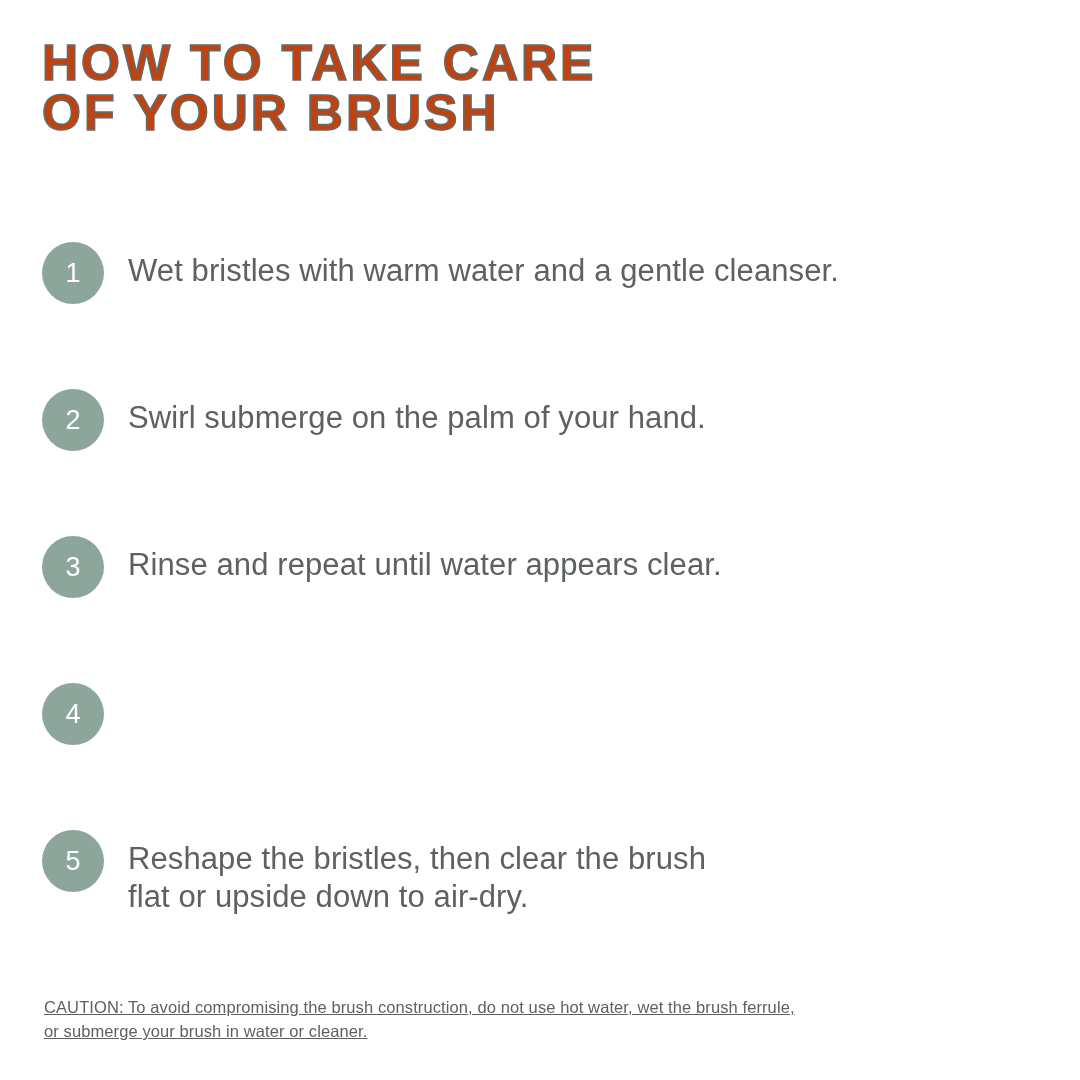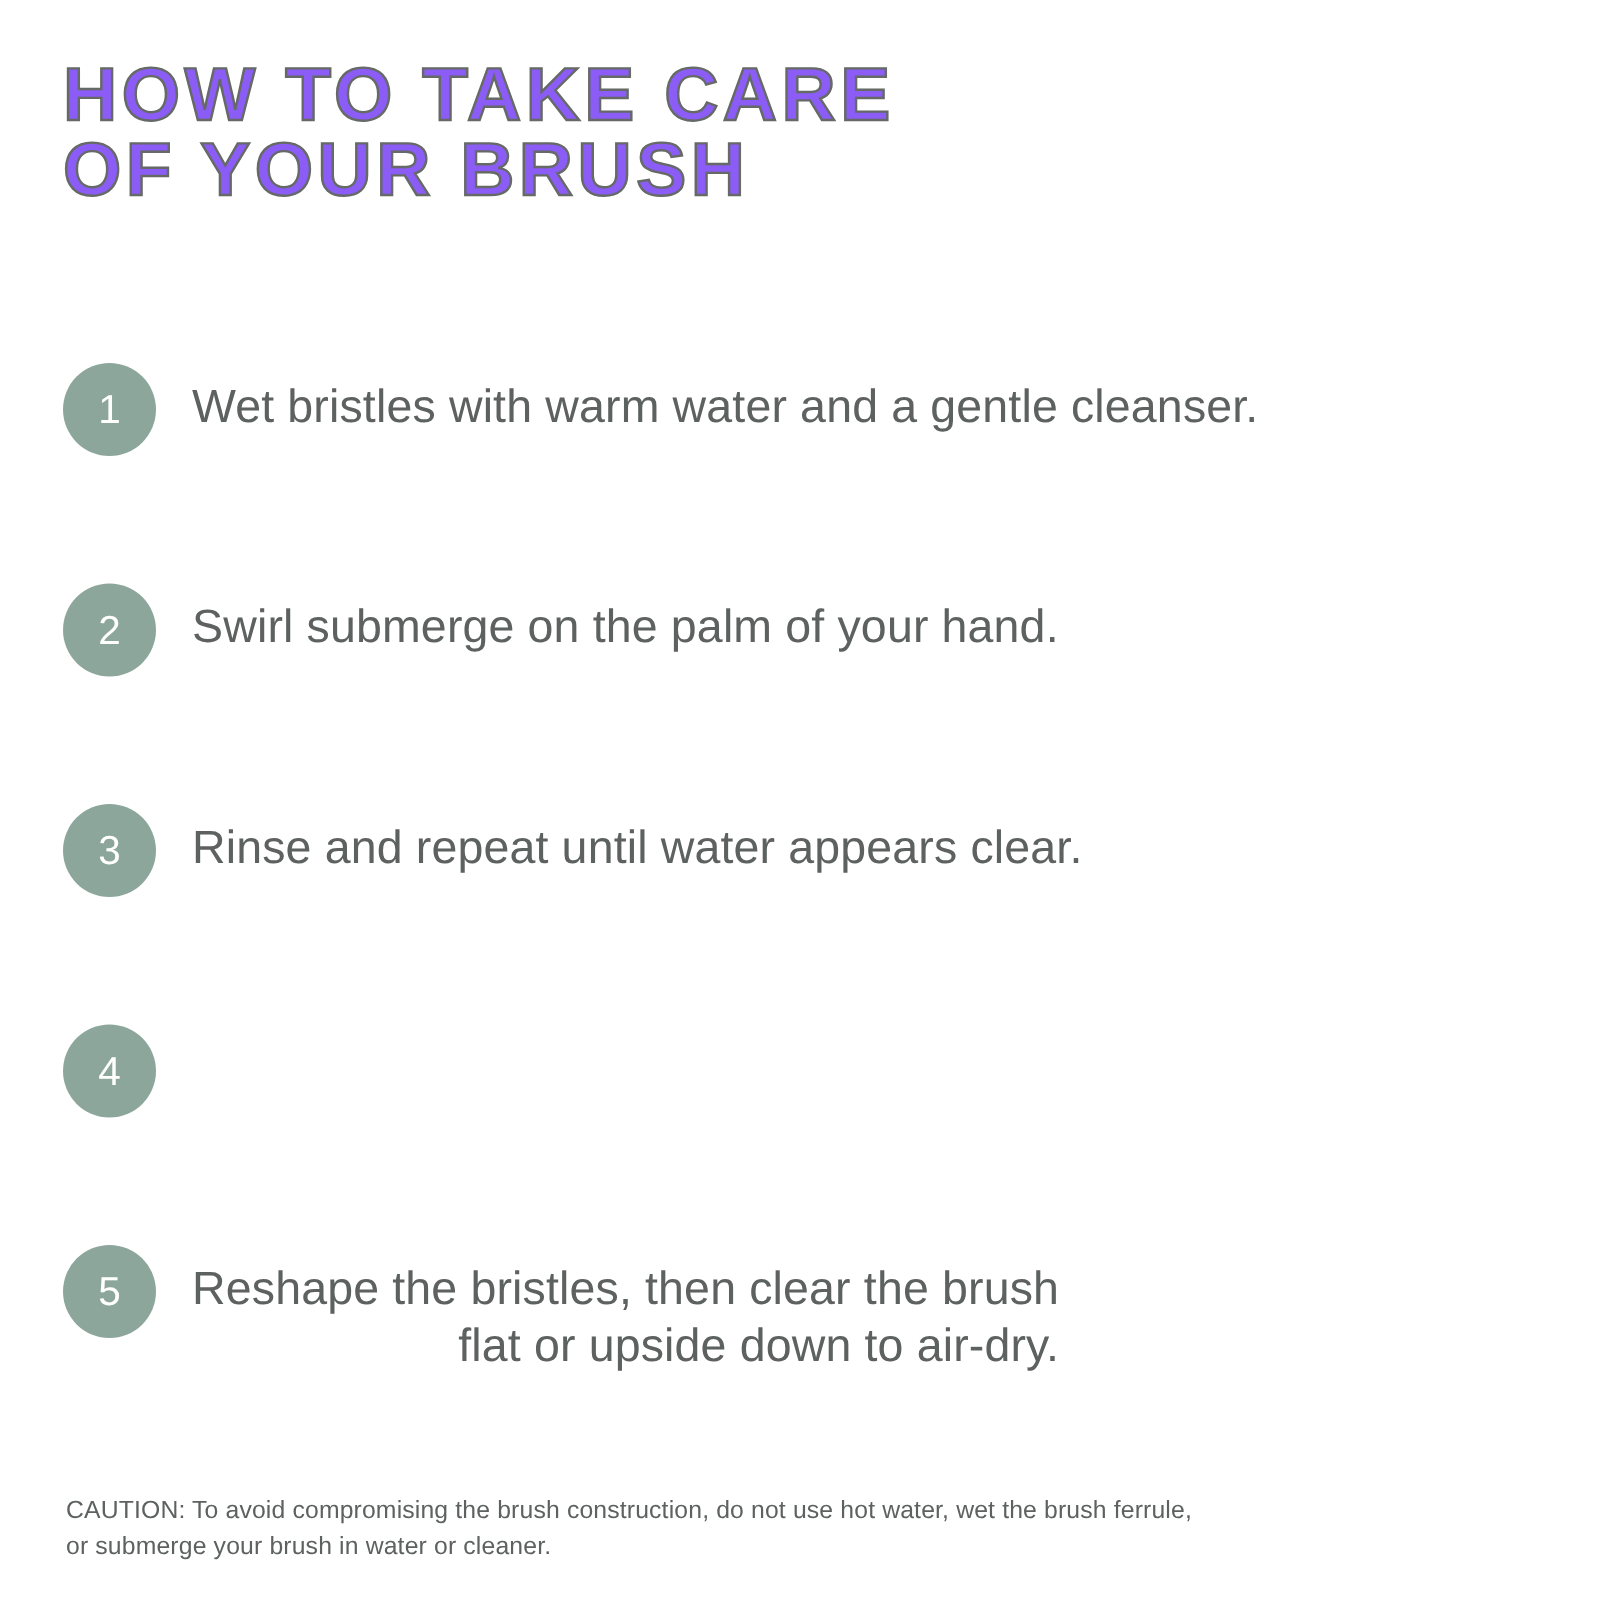--- a/index.html
+++ b/index.html
@@ -19,21 +19,21 @@
     height: 1080px;
     box-sizing: border-box;
     padding: 38px 40px 0 40px;
   }
   .title {
     font-family: "Liberation Sans", sans-serif;
     font-weight: 700;
     font-size: 50px;
     line-height: 1.0;
     letter-spacing: 3px;
-    color: #8b5cf6;
+    color: #c2410c;
     text-transform: uppercase;
     -webkit-text-stroke: 1.6px #656a67;
     white-space: pre-line;
     margin: 0 0 0 2px;
   }
   .steps {
     margin-top: 104px;
     display: flex;
     flex-direction: column;
   }
@@ -59,32 +59,32 @@
   }
   .step-text {
     margin-left: 24px;
     color: #5d6260;
     font-size: 31px;
     line-height: 1.22;
     font-weight: 400;
     padding-top: 10px;
     white-space: pre-line;
     letter-spacing: 0.1px;
-    text-align: right;
   }
   .caution {
     position: absolute;
     left: 44px;
     bottom: 36px;
     right: 40px;
     color: #5d6260;
     font-size: 16.5px;
     line-height: 1.45;
     white-space: pre-line;
     letter-spacing: 0.1px;
+    text-decoration: underline;
   }
 </style>
 </head>
 <body>
 
 <div class="page">
 
   <h1 class="title">HOW TO TAKE CARE
 OF YOUR BRUSH</h1>
 

